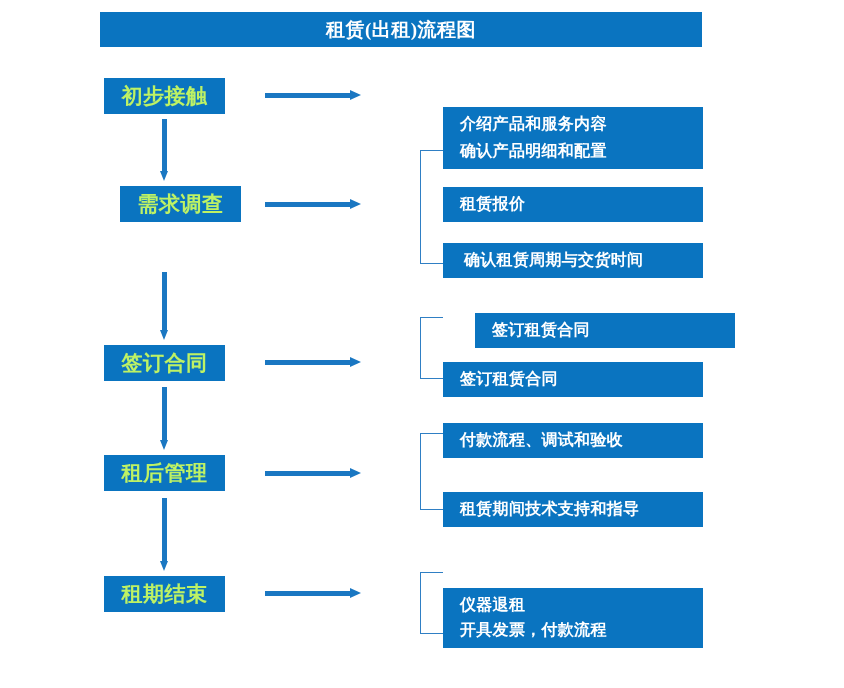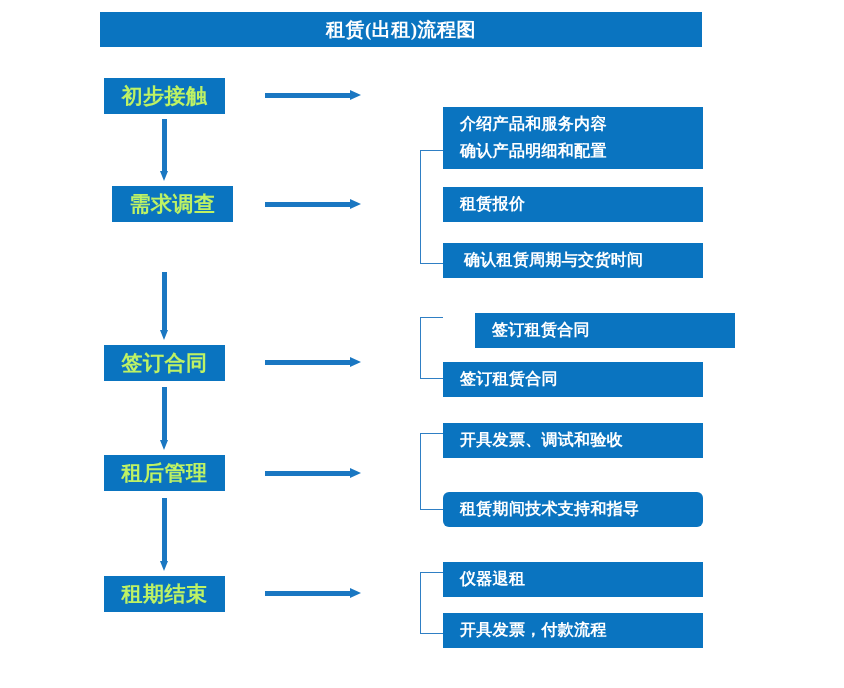--- a/index.html
+++ b/index.html
@@ -115,21 +115,21 @@
 </style>
 </head>
 <body>
 
 <div id="canvas">
 
   <div class="title-bar">租赁(出租)流程图</div>
 
   <div class="stage-box" style="left:104px; top:78px;">初步接触</div>
 
-  <div class="stage-box" style="left:112px; top:186px;">需求调查</div>
+  <div class="stage-box" style="left:120px; top:186px;">需求调查</div>
 
   <div class="stage-box" style="left:104px; top:455px;">租后管理</div>
 
   <div class="stage-box" style="left:104px; top:345px;">签订合同</div>
 
   <div class="stage-box" style="left:104px; top:576px;">租期结束</div>
 
   <div class="v-arrow" style="left:160px; top:119px; height:62px;">
     <div class="shaft" style="height:52px;"></div>
     <div class="head" style="top:52px;"></div>
@@ -188,21 +188,21 @@
   <div class="task-box" style="top:126px;margin-top:8px;">确认产品明细和配置</div>
 
   <div class="task-box" style="top:187px;">租赁报价</div>
 
   <div class="task-box" style="top:243px;padding-left:21px;">确认租赁周期与交货时间</div>
 
   <div class="task-box" style="top:313px;margin-left:32px;">签订租赁合同</div>
 
   <div class="task-box" style="top:362px;">签订租赁合同</div>
 
-  <div class="task-box" style="top:423px;">开具发票、调试和验收</div>
-
-  <div class="task-box" style="top:492px;border-radius:6px;">租赁期间技术支持和指导</div>
-
-  <div class="task-box" style="top:562px;">仪器退租</div>
+  <div class="task-box" style="top:423px;">付款流程、调试和验收</div>
+
+  <div class="task-box" style="top:492px;">租赁期间技术支持和指导</div>
+
+  <div class="task-box" style="top:588px;">仪器退租</div>
 
   <div class="task-box" style="top:613px;">开具发票，付款流程</div>
 
 </div>
 
 </body></html>

